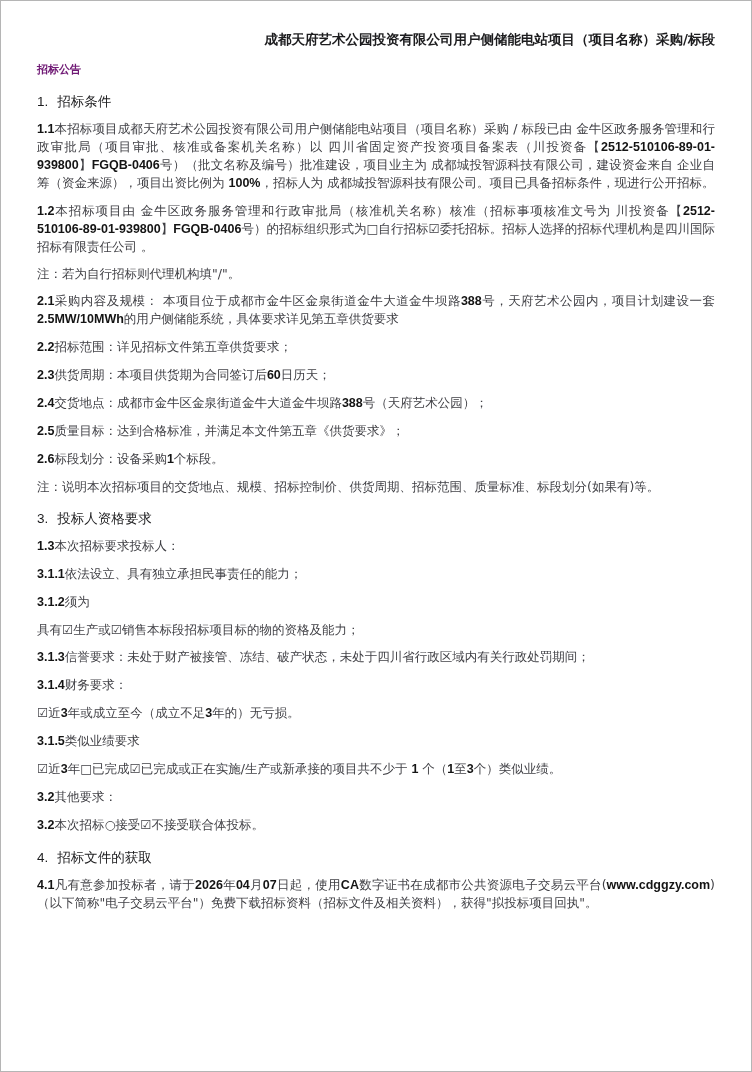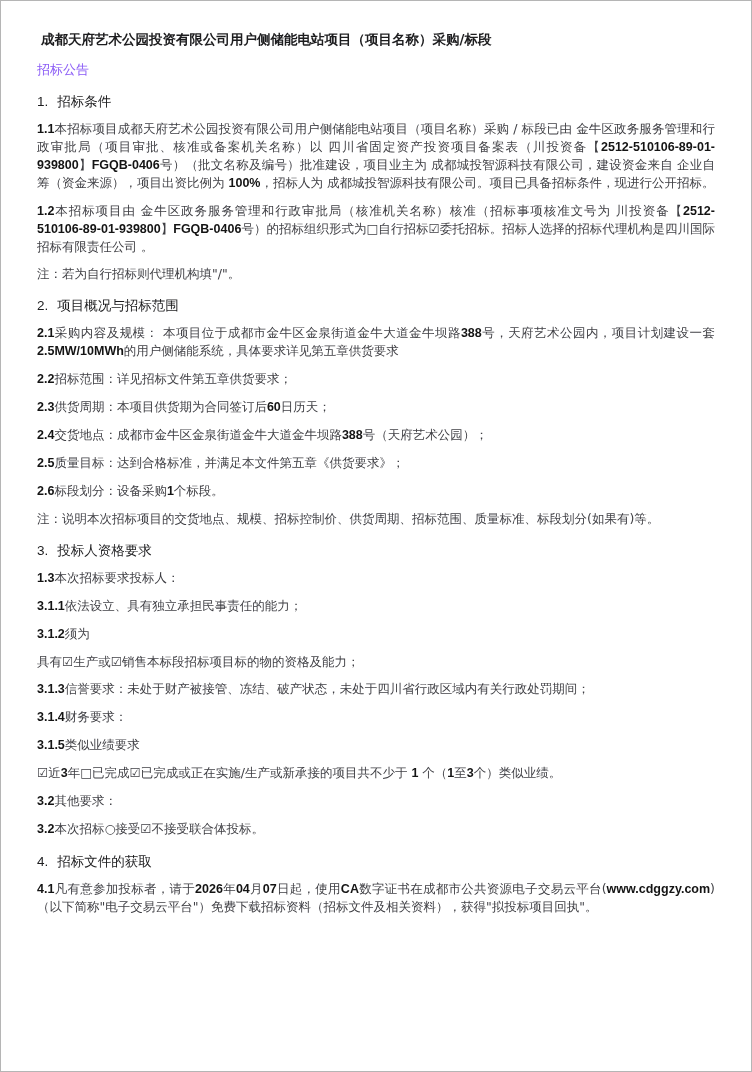--- a/index.html
+++ b/index.html
@@ -18,26 +18,27 @@
     overflow: hidden;
   }
   .content {
     padding: 24px 36px 0 36px;
   }
   .doc-title {
     font-size: 13.5px;
     font-weight: 700;
     color: #1d1d1f;
     line-height: 17px;
-    margin: 6px 0 0 4px;
+    margin: 6px 0 0 18px;
+    text-align: right;
   }
   .doc-subtitle {
-    font-size: 13px;
-    font-weight: 400;
-    color: #8b5cf6;
+    font-size: 11px;
+    font-weight: 700;
+    color: #701a75;
     line-height: 17px;
     margin: 13px 0 0 0;
   }
   .sec-heading {
     font-size: 13.5px;
     font-weight: 400;
     color: #1d1d1f;
     line-height: 17px;
     margin: 15px 0 0 0;
   }
@@ -68,40 +69,38 @@
     <h1 class="doc-title">成都天府艺术公园投资有限公司用户侧储能电站项目（项目名称）采购/标段</h1>
     <h2 class="doc-subtitle">招标公告</h2>
 
     <h3 class="sec-heading">
       <span class="sec-num">1.</span><span>招标条件</span>
     </h3>
     <p class="body-para"><span class="num">1.1</span>本招标项目成都天府艺术公园投资有限公司用户侧储能电站项目（项目名称）采购 / 标段已由 金牛区政务服务管理和行政审批局（项目审批、核准或备案机关名称）以 四川省固定资产投资项目备案表（川投资备【<span class="num">2512-510106-89-01-939800</span>】<span class="num">FGQB-0406</span>号）（批文名称及编号）批准建设，项目业主为 成都城投智源科技有限公司，建设资金来自 企业自筹（资金来源），项目出资比例为 <span class="num">100%</span>，招标人为 成都城投智源科技有限公司。项目已具备招标条件，现进行公开招标。</p>
     <p class="body-para"><span class="num">1.2</span>本招标项目由 金牛区政务服务管理和行政审批局（核准机关名称）核准（招标事项核准文号为 川投资备【<span class="num">2512-510106-89-01-939800</span>】<span class="num">FGQB-0406</span>号）的招标组织形式为□自行招标☑委托招标。招标人选择的招标代理机构是四川国际招标有限责任公司 。</p>
     <p class="body-para">注：若为自行招标则代理机构填"/"。</p>
 
-    <h3 class="sec-heading">
-      <span class="sec-num">2.</span><span>项目概况与招标范围</span>
-    </h3>
     <p class="body-para"><span class="num">2.1</span>采购内容及规模： 本项目位于成都市金牛区金泉街道金牛大道金牛坝路<span class="num">388</span>号，天府艺术公园内，项目计划建设一套 <span class="num">2.5MW/10MWh</span>的用户侧储能系统，具体要求详见第五章供货要求</p>
     <p class="body-para"><span class="num">2.2</span>招标范围：详见招标文件第五章供货要求；</p>
     <p class="body-para"><span class="num">2.3</span>供货周期：本项目供货期为合同签订后<span class="num">60</span>日历天；</p>
     <p class="body-para"><span class="num">2.4</span>交货地点：成都市金牛区金泉街道金牛大道金牛坝路<span class="num">388</span>号（天府艺术公园）；</p>
     <p class="body-para"><span class="num">2.5</span>质量目标：达到合格标准，并满足本文件第五章《供货要求》；</p>
     <p class="body-para"><span class="num">2.6</span>标段划分：设备采购<span class="num">1</span>个标段。</p>
     <p class="body-para">注：说明本次招标项目的交货地点、规模、招标控制价、供货周期、招标范围、质量标准、标段划分(如果有)等。</p>
 
     <h3 class="sec-heading">
       <span class="sec-num">3.</span><span>投标人资格要求</span>
     </h3>
     <p class="body-para"><span class="num">1.3</span>本次招标要求投标人：</p>
     <p class="body-para"><span class="num">3.1.1</span>依法设立、具有独立承担民事责任的能力；</p>
     <p class="body-para"><span class="num">3.1.2</span>须为</p>
     <p class="body-para">具有☑生产或☑销售本标段招标项目标的物的资格及能力；</p>
     <p class="body-para"><span class="num">3.1.3</span>信誉要求：未处于财产被接管、冻结、破产状态，未处于四川省行政区域内有关行政处罚期间；</p>
     <p class="body-para"><span class="num">3.1.4</span>财务要求：</p>
+    <p class="body-para">☑近<span class="num">3</span>年或成立至今（成立不足<span class="num">3</span>年的）无亏损。</p>
     <p class="body-para"><span class="num">3.1.5</span>类似业绩要求</p>
     <p class="body-para">☑近<span class="num">3</span>年□已完成☑已完成或正在实施/生产或新承接的项目共不少于 <span class="num">1</span> 个（<span class="num">1</span>至<span class="num">3</span>个）类似业绩。</p>
     <p class="body-para"><span class="num">3.2</span>其他要求：</p>
     <p class="body-para"><span class="num">3.2</span>本次招标○接受☑不接受联合体投标。</p>
 
     <h3 class="sec-heading">
       <span class="sec-num">4.</span><span>招标文件的获取</span>
     </h3>
     <p class="body-para"><span class="num">4.1</span>凡有意参加投标者，请于<span class="num">2026</span>年<span class="num">04</span>月<span class="num">07</span>日起，使用<span class="num">CA</span>数字证书在成都市公共资源电子交易云平台(<span class="num">www.cdggzy.com</span>)（以下简称"电子交易云平台"）免费下载招标资料（招标文件及相关资料），获得"拟投标项目回执"。</p>
 

